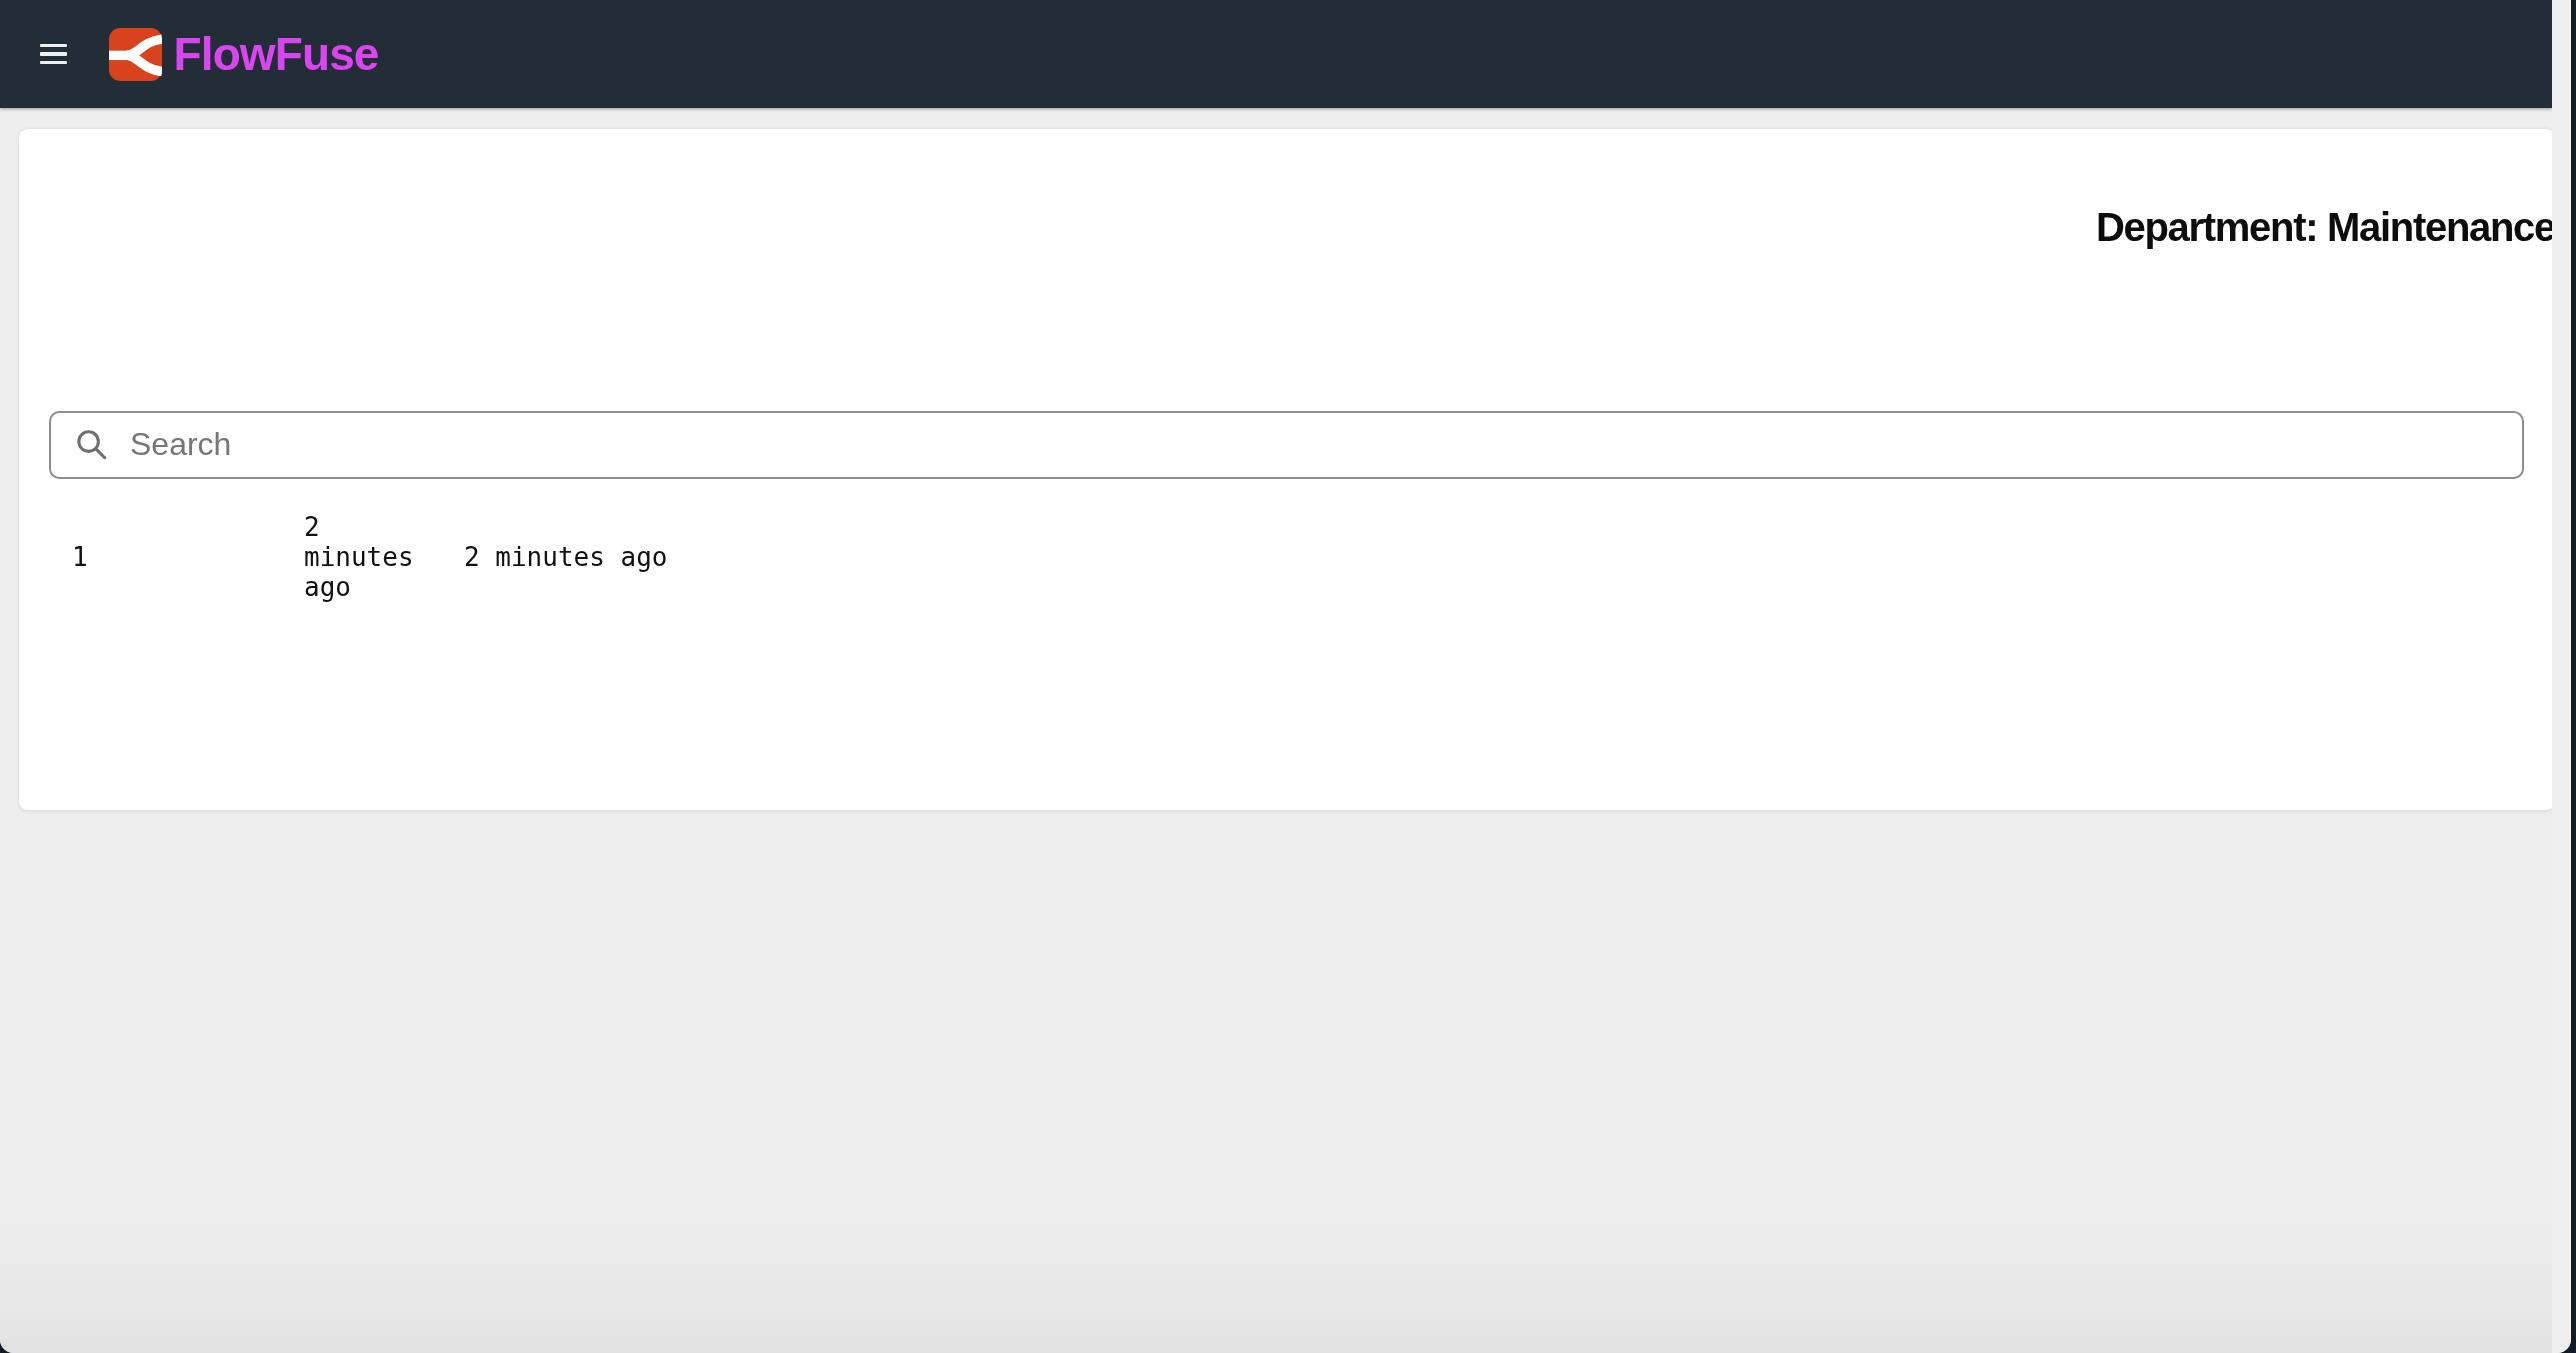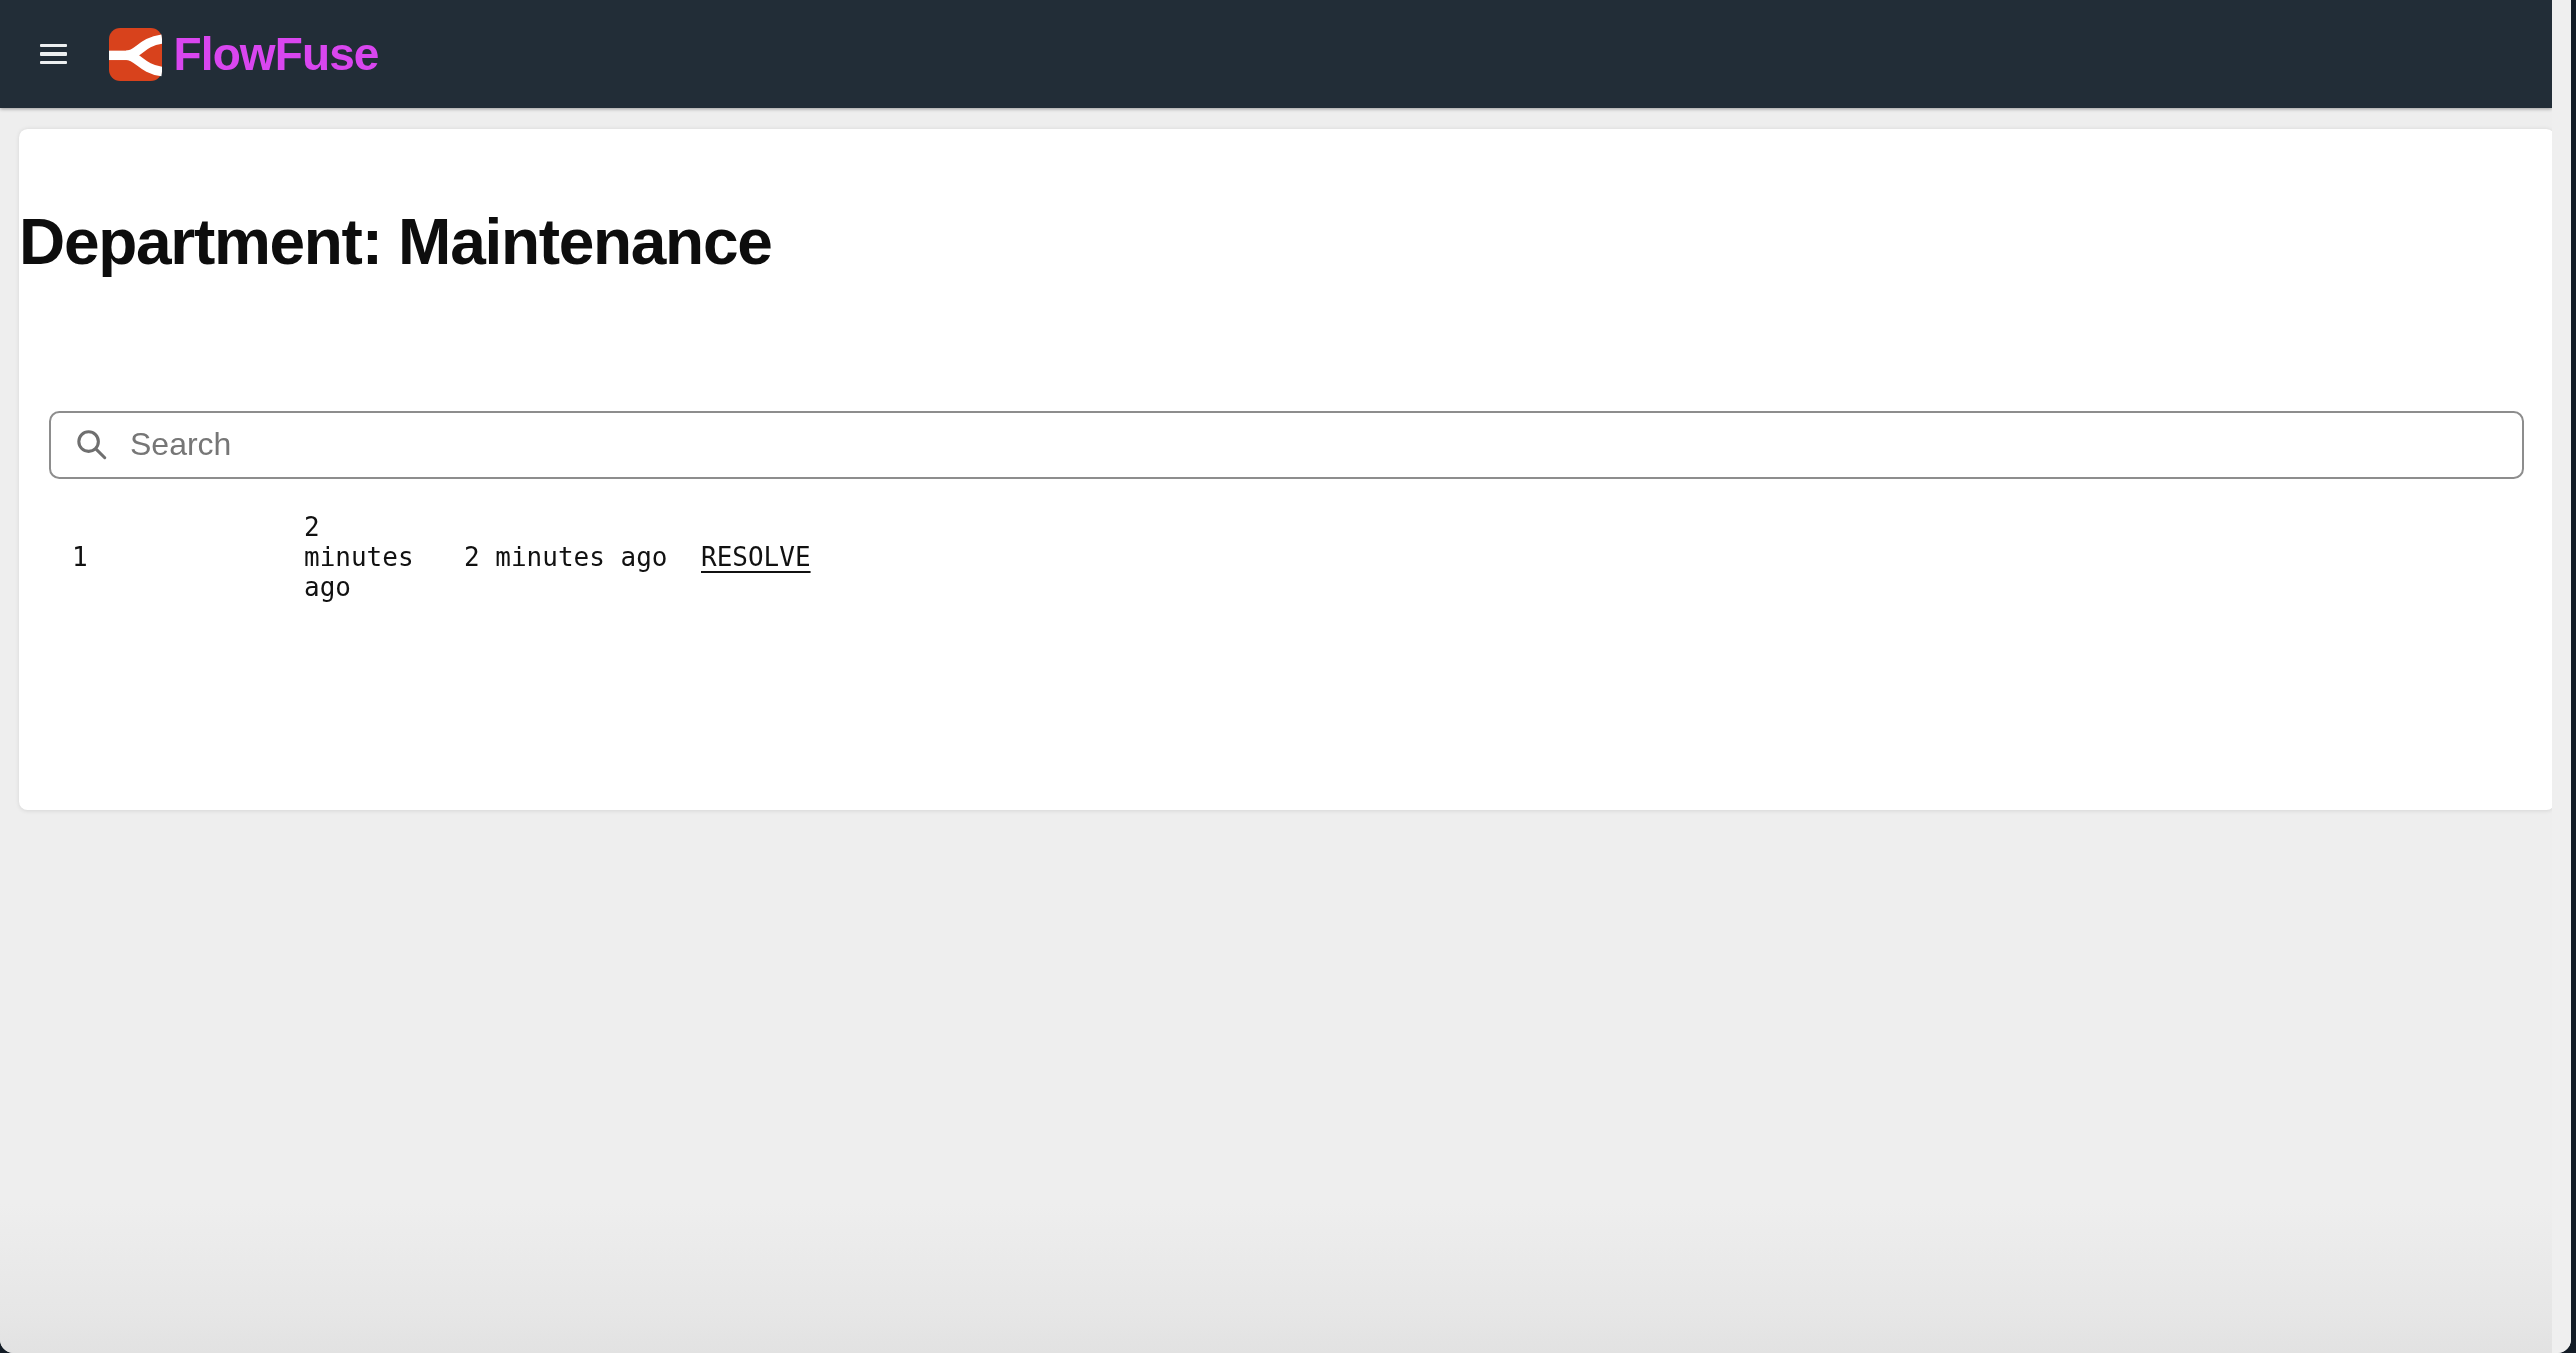--- a/index.html
+++ b/index.html
@@ -54,22 +54,22 @@
     background:#efefef;z-index:4;
   }
   .card{
     position:absolute;left:19px;top:20.7px;
     width:2536px;height:681px;
     background:#ffffff;border-radius:8.6px;
     box-shadow:0 0.9px 4.3px rgba(0,0,0,0.10);
   }
   .page-title{
     margin:0;position:absolute;left:0;right:0;top:76px;
-    text-align:left;
-    font-size:64px;font-weight:700;color:#0d0d0d;
+    text-align:right;
+    font-size:40px;font-weight:700;color:#0d0d0d;
     letter-spacing:-1.3px;
   }
   
   .search-wrap{
     position:absolute;left:30px;top:282px;
     width:2475px;height:68px;
     border:2.6px solid #8d8d8d;border-radius:10.3px;
     box-sizing:border-box;background:#fff;
     display:flex;align-items:center;
   }
@@ -137,23 +137,20 @@
           </svg>
         </span>
         <input class="search-input" type="text" placeholder="Search" style="">
       </div>
 
       <div class="table">
         <div class="trow body-row">
           <div class="cell mono">1</div>
           <div class="cell mono">2 minutes ago</div>
           <div class="cell mono">2 minutes ago</div>
-          <div class="cell">
-            <a class="resolve-link">RESOLVE</a>
-          </div>
         </div>
       </div>
 
     </section>
   </main>
 
   <div class="scrollbar-track"></div>
 
 </div>
 

